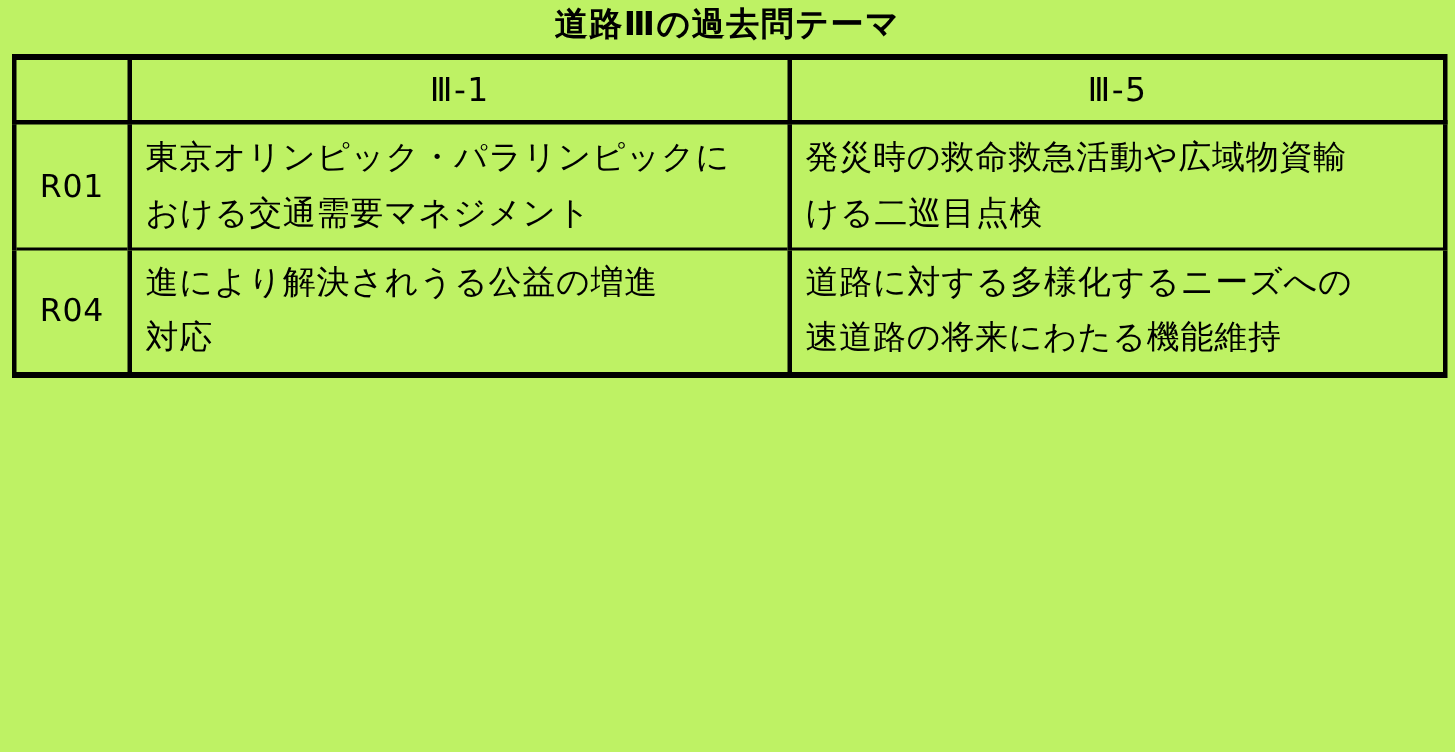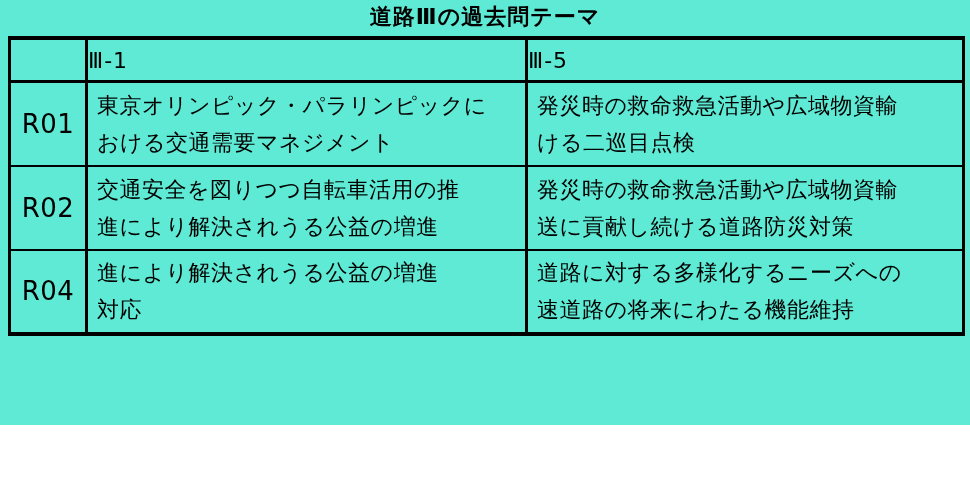--- a/index.html
+++ b/index.html
@@ -5,22 +5,22 @@
   html, body {
     margin: 0;
     padding: 0;
     background: #ffffff;
     color: #000000;
     font-family: "DejaVu Sans", sans-serif;
   }
   .page {
     position: relative;
     width: 970px;
-    height: 425px;
-    background: #5eead4;
+    height: 501px;
+    background: #bef264;
     overflow: hidden;
   }
   .doc-title {
     text-align: center;
     font-size: 22px;
     font-weight: bold;
     letter-spacing: 1px;
     padding-top: 3px;
     line-height: 28px;
   }
@@ -39,31 +39,31 @@
     border: 2px solid #000;
     border-left-width: 3px;
     border-right-width: 3px;
     padding: 0;
     font-weight: normal;
   }
   .themes thead th {
     border-bottom-width: 3px;
     height: 40px;
     font-size: 22px;
-    text-align: left;
+    text-align: center;
     vertical-align: middle;
     letter-spacing: 1px;
   }
   .themes tbody tr {
     height: 84px;
   }
   .themes td.year-cell {
     text-align: center;
     vertical-align: middle;
-    font-size: 26px;
+    font-size: 21px;
     letter-spacing: 0.5px;
   }
   .themes td.theme-cell {
     vertical-align: middle;
     font-size: 22px;
     line-height: 37px;
     padding: 0 6px 0 9px;
     letter-spacing: 0.5px;
     white-space: pre-line;
     overflow: hidden;
@@ -91,27 +91,20 @@
     </thead>
     <tbody>
       <tr>
         <td class="year-cell">R01</td>
         <td class="theme-cell">東京オリンピック・パラリンピックに
 おける交通需要マネジメント</td>
         <td class="theme-cell">発災時の救命救急活動や広域物資輸
 ける二巡目点検</td>
       </tr>
       <tr>
-        <td class="year-cell">R02</td>
-        <td class="theme-cell">交通安全を図りつつ自転車活用の推
-進により解決されうる公益の増進</td>
-        <td class="theme-cell">発災時の救命救急活動や広域物資輸
-送に貢献し続ける道路防災対策</td>
-      </tr>
-      <tr>
         <td class="year-cell">R04</td>
         <td class="theme-cell">進により解決されうる公益の増進
 対応</td>
         <td class="theme-cell">道路に対する多様化するニーズへの
 速道路の将来にわたる機能維持</td>
       </tr>
     </tbody>
   </table>
 
 </div>

